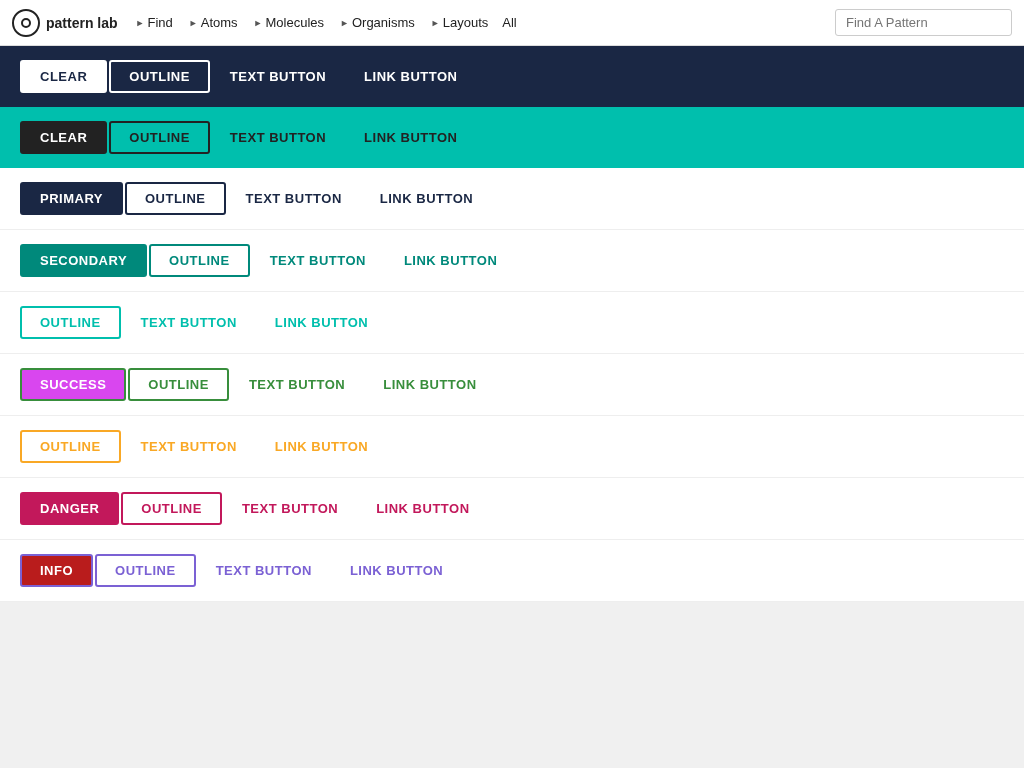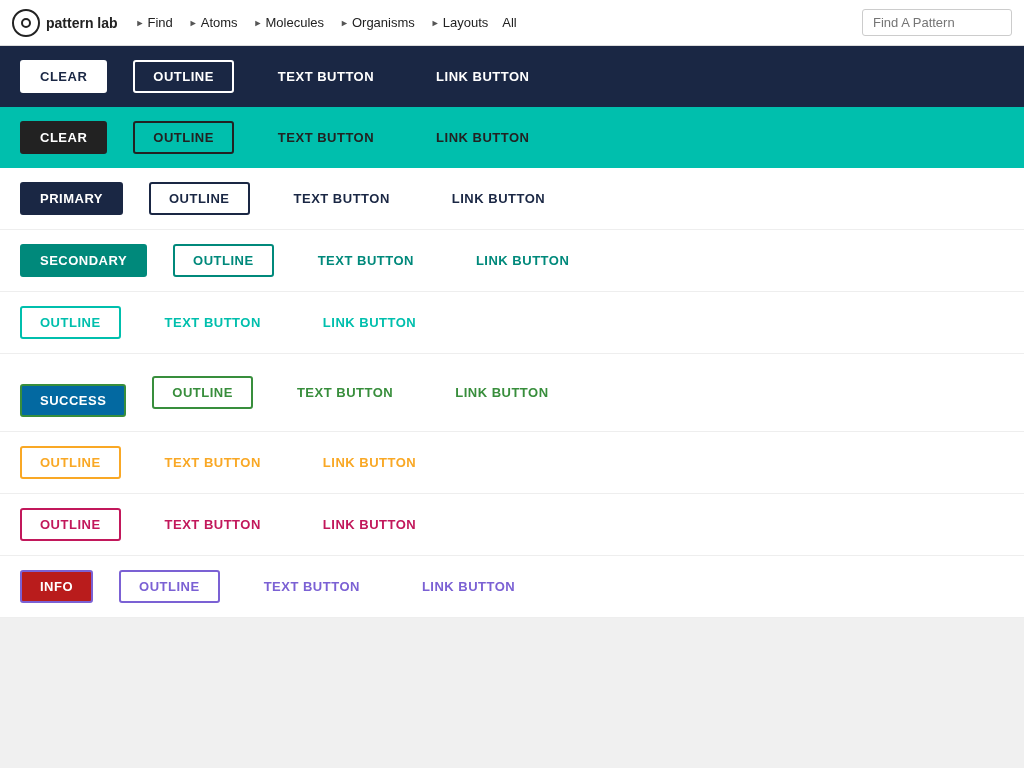--- a/index.html
+++ b/index.html
@@ -25,29 +25,29 @@
       display: flex; align-items: center; gap: 3px;
       font-size: 13px; color: #222; cursor: pointer;
       padding: 4px 6px; text-decoration: none;
     }
     .nav-arrow { font-size: 9px; color: #555; }
     .nav-all { font-size: 13px; color: #222; padding: 4px 4px; cursor: pointer; }
     .search-box {
       margin-left: auto;
       border: 1px solid #ccc; border-radius: 3px;
       padding: 5px 10px; font-size: 13px; color: #888;
-      width: 150px; outline: none;
+      width: 177px; outline: none;
     }
 
     
     .content { padding: 0; }
 
     
     .btn-row {
-      display: flex; align-items: center; gap: 26px;
+      display: flex; align-items: center; gap: 2px;
       padding: 14px 20px;
     }
     .row-dark-navy { background: #1a2744; }
     .row-teal { background: #00bfad; }
     .row-white { background: #fff; }
 
     
     .btn {
       display: inline-flex; align-items: center; justify-content: center;
       padding: 7px 18px; font-size: 13px; font-weight: 700;
@@ -79,21 +79,21 @@
     .btn-text-secondary { background: transparent; color: #00897b; border: none; }
     .btn-link-secondary { background: transparent; color: #00897b; border: none; }
 
     
     .btn-tertiary { background: #00bfad; color: #fff; border-color: #00bfad; }
     .btn-outline-tertiary { background: transparent; color: #00bfad; border-color: #00bfad; }
     .btn-text-tertiary { background: transparent; color: #00bfad; border: none; }
     .btn-link-tertiary { background: transparent; color: #00bfad; border: none; }
 
     
-    .btn-success { background: #0369a1; color: #fff; border-color: #388e3c; margin-top: 16px; }
+    .btn-success { background: #d946ef; color: #fff; border-color: #388e3c; }
     .btn-outline-success { background: transparent; color: #388e3c; border-color: #388e3c; }
     .btn-text-success { background: transparent; color: #388e3c; border: none; }
     .btn-link-success { background: transparent; color: #388e3c; border: none; }
 
     
     .btn-warning { background: #f9a825; color: #fff; border-color: #f9a825; }
     .btn-outline-warning { background: transparent; color: #f9a825; border-color: #f9a825; }
     .btn-text-warning { background: transparent; color: #f9a825; border: none; }
     .btn-link-warning { background: transparent; color: #f9a825; border: none; }
 
@@ -190,20 +190,21 @@
     <button class="btn btn-link-success">LINK BUTTON</button>
   </div>
 
   <div class="btn-row row-white btn-row-white">
     <button class="btn btn-outline-warning">OUTLINE</button>
     <button class="btn btn-text-warning">TEXT BUTTON</button>
     <button class="btn btn-link-warning">LINK BUTTON</button>
   </div>
 
   <div class="btn-row row-white btn-row-white">
+    <button class="btn btn-danger">DANGER</button>
     <button class="btn btn-outline-danger">OUTLINE</button>
     <button class="btn btn-text-danger">TEXT BUTTON</button>
     <button class="btn btn-link-danger">LINK BUTTON</button>
   </div>
 
   <div class="btn-row row-white btn-row-white">
     <button class="btn btn-info">INFO</button>
     <button class="btn btn-outline-info">OUTLINE</button>
     <button class="btn btn-text-info">TEXT BUTTON</button>
     <button class="btn btn-link-info">LINK BUTTON</button>

